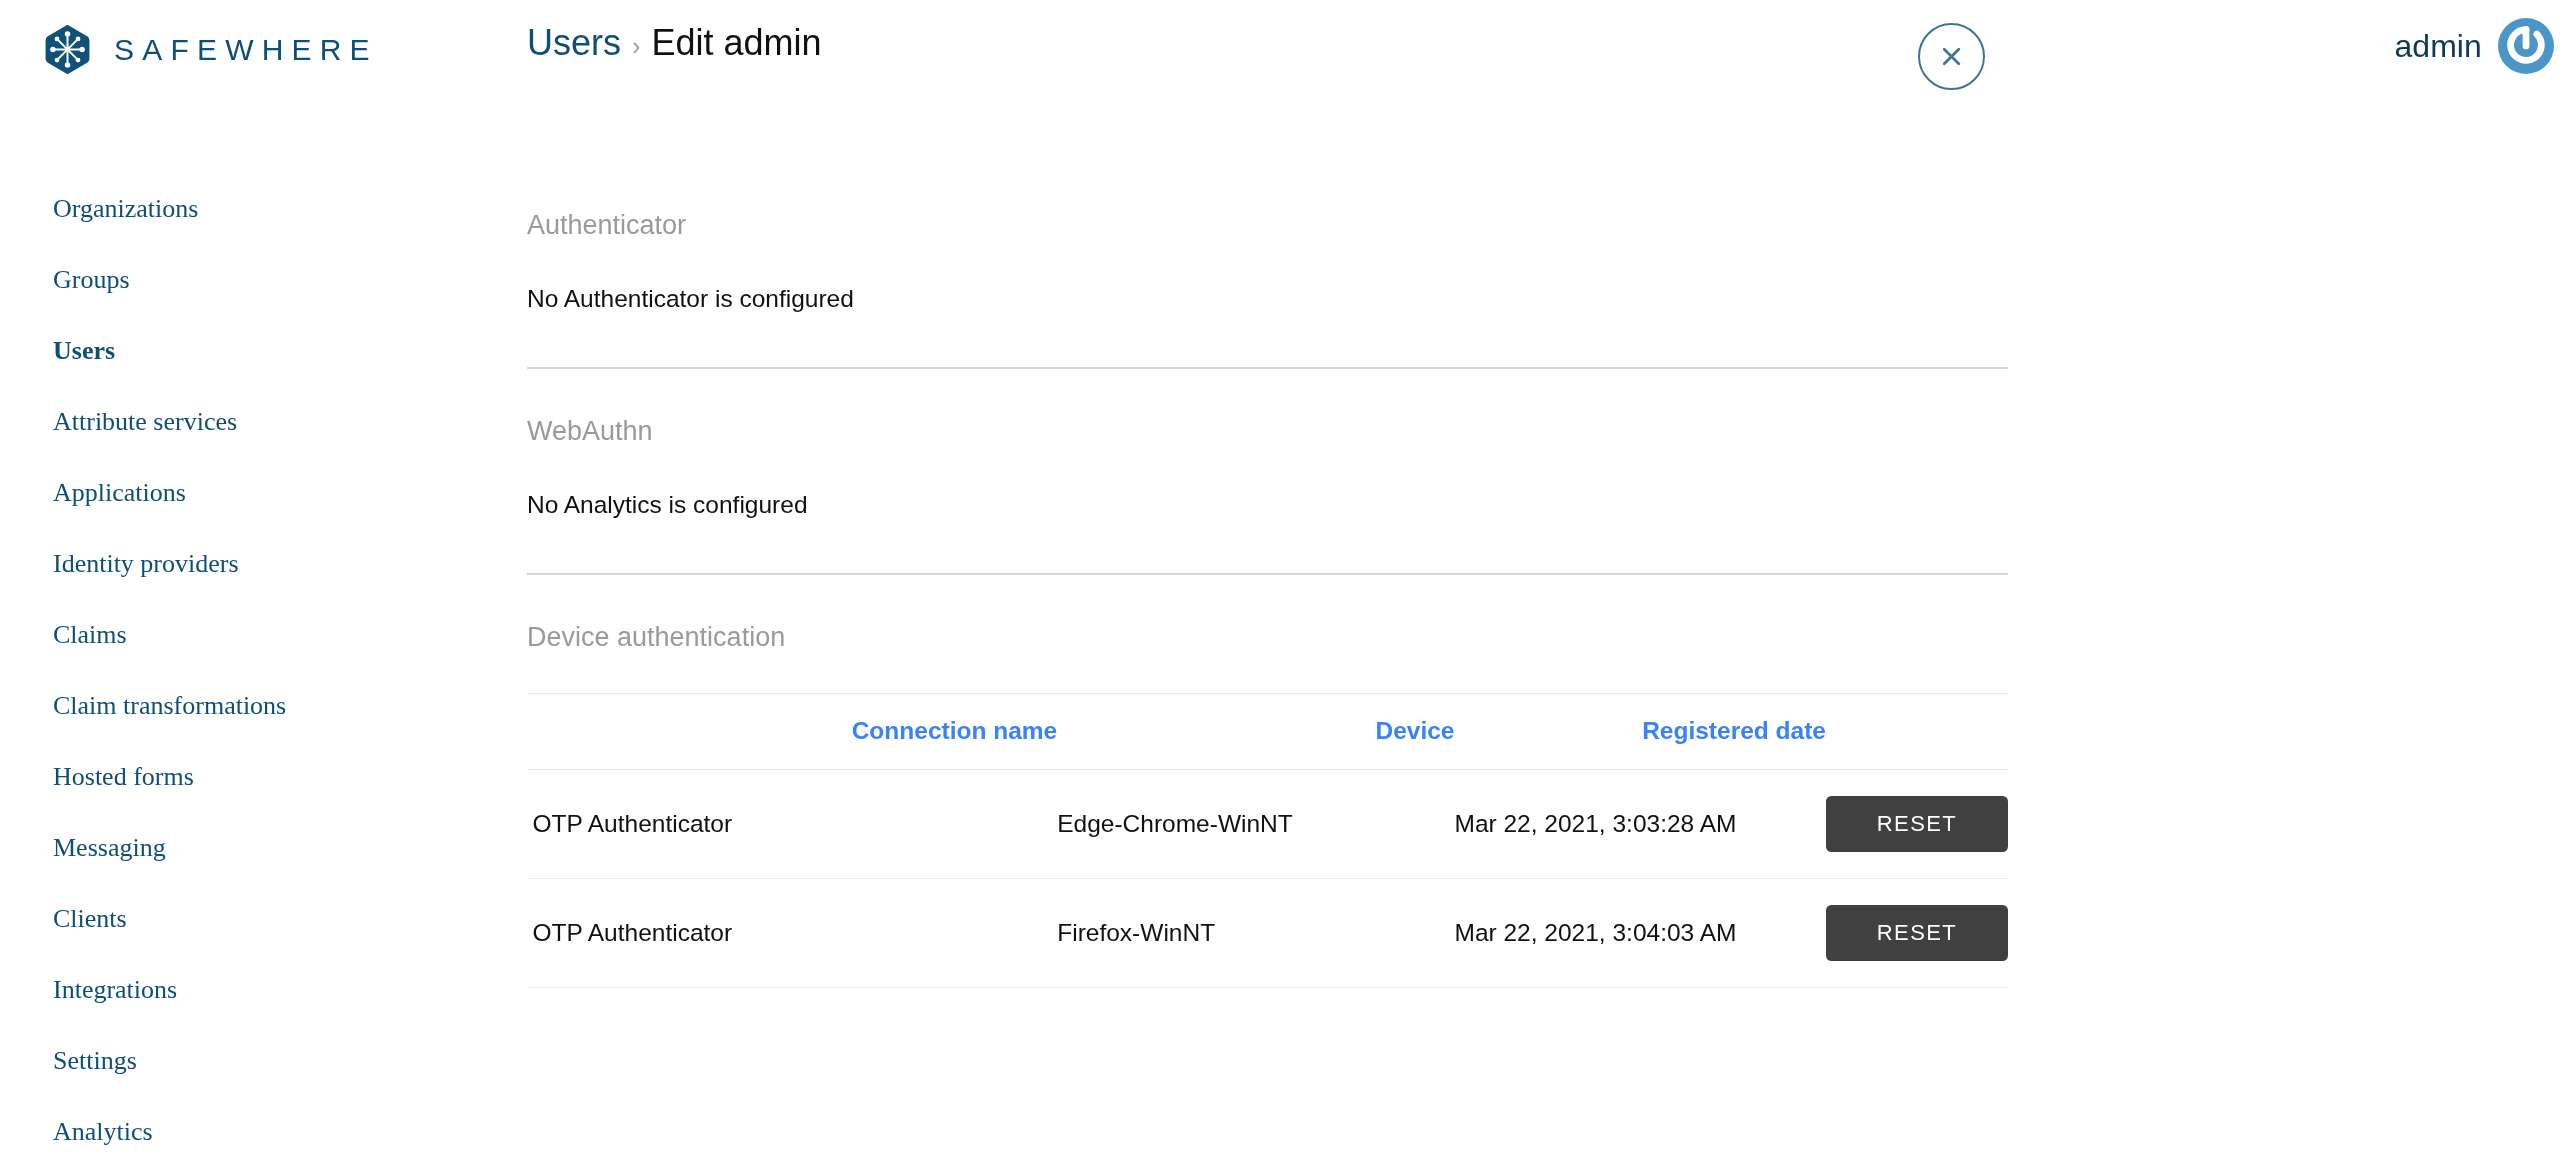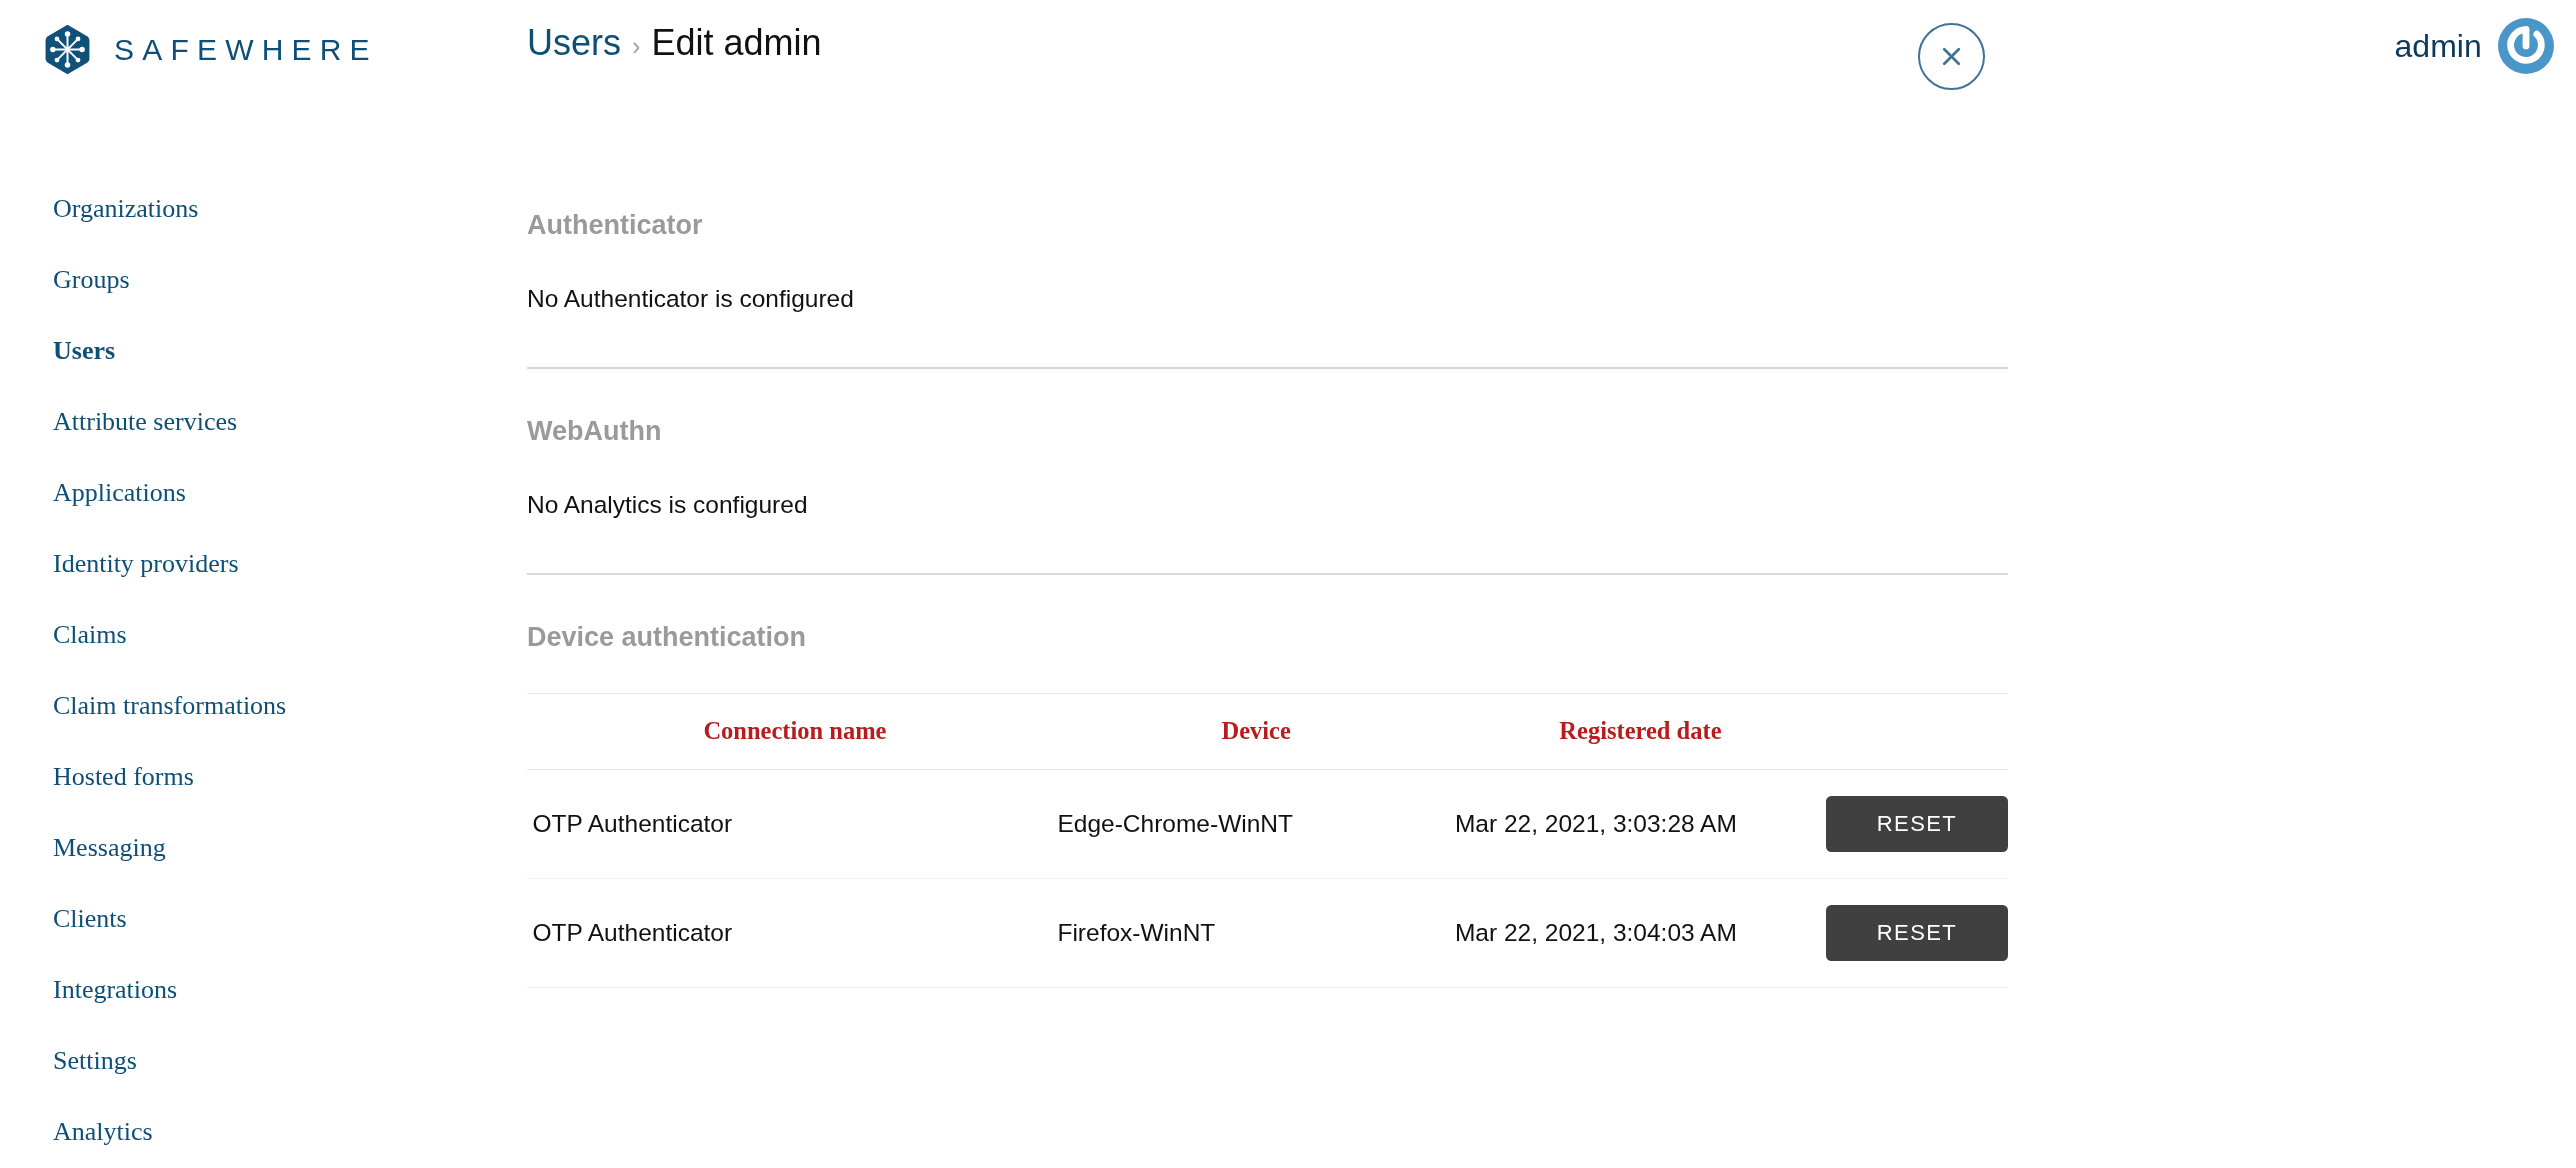--- a/index.html
+++ b/index.html
@@ -131,21 +131,21 @@
   }
   .tab.active {
     font-weight: 700;
     border-bottom-color: #0d3a5c;
   }
 
   .section { width: 1481px; }
   .section-title {
     font-size: 27px;
     color: #9a9a9a;
-    font-weight: 700;
+    font-weight: 400;
     padding: 47px 0 0 0;
   }
   .section-body {
     font-size: 24.5px;
     color: #111111;
     padding: 44px 0 0 0;
   }
   .divider {
     width: 1481px;
     height: 1.8px;
@@ -153,28 +153,27 @@
     margin-top: 54px;
   }
 
   
   .table {
     width: 1481px;
     margin-top: 40px;
     border-collapse: collapse;
   }
   .table th {
-    text-align: center;
+    text-align: right;
     font-size: 24.5px;
     font-weight: 700;
-    color: #b91c1c;
+    color: #3b82f6;
     padding: 23.6px 0 23.6px 0;
     border-top: 1.8px solid #e6e8ea;
     border-bottom: 1.8px solid #e6e8ea;
-    font-family: Liberation Serif, serif;
   }
   .table td {
     font-size: 24.5px;
     color: #111111;
     padding: 20px 0;
     border-bottom: 1.8px solid #eef0f1;
     height: 109px;
     vertical-align: middle;
   }
   .col-conn { width: 545px; padding-left: 5.4px !important; }

